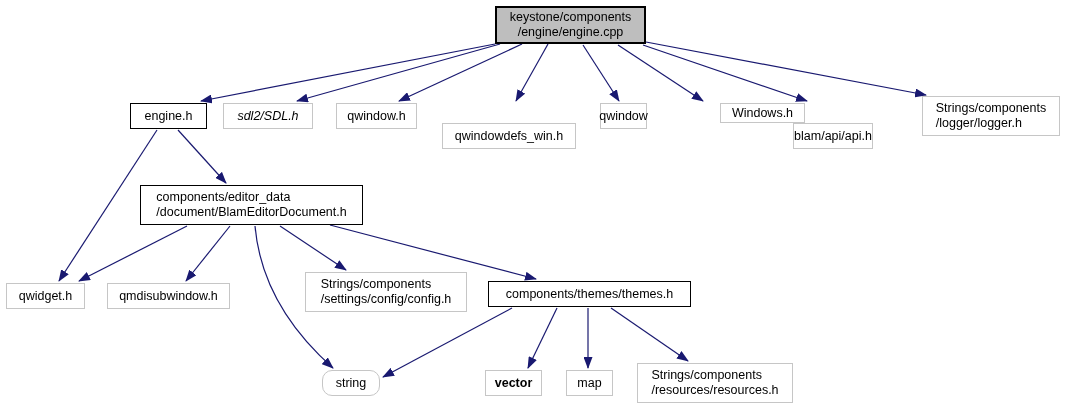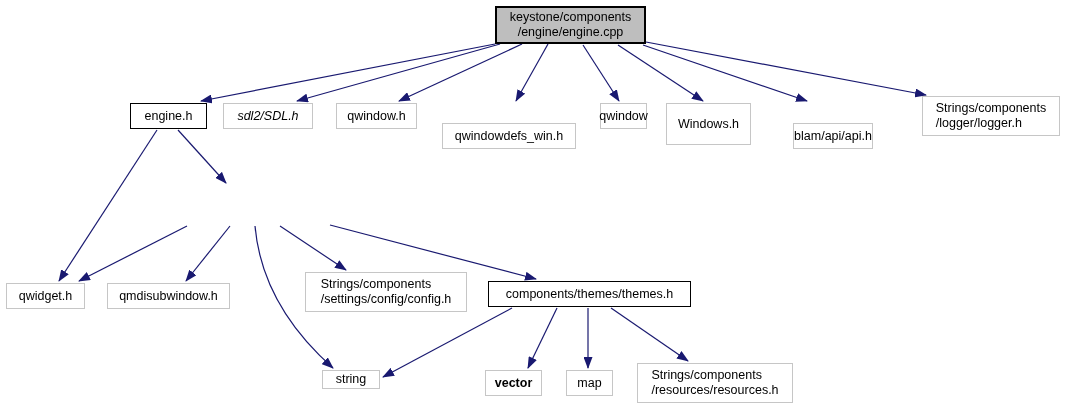--- a/index.html
+++ b/index.html
@@ -77,27 +77,29 @@
       <line x1="611" y1="308" x2="688" y2="361" stroke="#191970" stroke-width="1.2" marker-end="url(#arrow)"></line>
     </svg>
 
 <div class="node root" style="left: 495px; top: 6px; width: 151px; height: 38px;">keystone/components
 /engine/engine.cpp</div>
     <div class="node linked" style="left: 130px; top: 103px; width: 77px; height: 26px;">engine.h</div>
     <div class="node plain" style="left: 223px; top: 103px; width: 90px; height: 26px; font-style: italic;">sdl2/SDL.h</div>
     <div class="node plain" style="left: 336px; top: 103px; width: 81px; height: 26px;">qwindow.h</div>
     <div class="node plain" style="left: 442px; top: 103px; width: 134px; height: 26px; margin-top: 20px;">qwindowdefs_win.h</div>
     <div class="node plain" style="left: 600px; top: 103px; width: 47px; height: 26px;">qwindow</div>
-    <div class="node plain" style="left: 666px; top: 103px; width: 85px; height: 42px;">Windows.h</div>
+    <div class="node plain" style="left: 720px; top: 103px; width: 85px; height: 20px;">Windows.h</div>
     <div class="node plain" style="left: 793px; top: 111px; width: 80px; height: 26px; margin-top: 12px;">blam/api/api.h</div>
     <div class="node plain" style="left: 922px; top: 96px; width: 138px; height: 40px;">Strings/components
 /logger/logger.h</div>
+    <div class="node linked" style="left: 140px; top: 185px; width: 223px; height: 40px;">components/editor_data
+/document/BlamEditorDocument.h</div>
     <div class="node plain" style="left: 6px; top: 283px; width: 79px; height: 26px;">qwidget.h</div>
     <div class="node plain" style="left: 107px; top: 283px; width: 123px; height: 26px;">qmdisubwindow.h</div>
     <div class="node plain" style="left: 305px; top: 272px; width: 162px; height: 40px;">Strings/components
 /settings/config/config.h</div>
     <div class="node linked" style="left: 488px; top: 281px; width: 203px; height: 26px;">components/themes/themes.h</div>
-    <div class="node plain" style="left: 322px; top: 370px; width: 58px; height: 19px;">string</div>
+    <div class="node plain" style="left: 322px; top: 370px; width: 58px; height: 26px; border-radius: 10px;">string</div>
     <div class="node plain" style="left: 485px; top: 370px; width: 57px; height: 26px; font-weight: bold;">vector</div>
     <div class="node plain" style="left: 566px; top: 370px; width: 47px; height: 26px;">map</div>
     <div class="node plain" style="left: 637px; top: 363px; width: 156px; height: 40px;">Strings/components
 /resources/resources.h</div>
   </div>
 
 </body></html>

